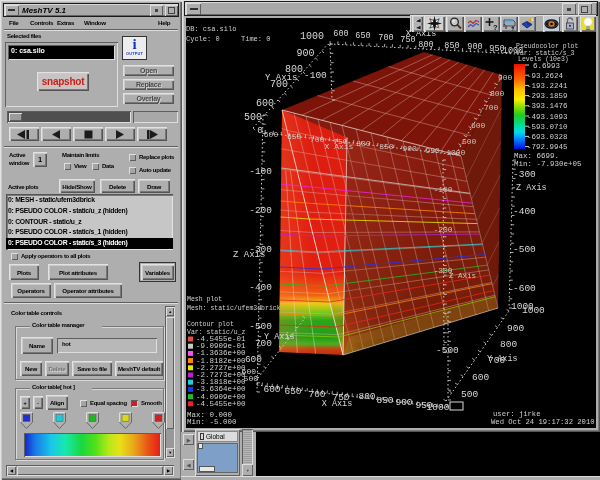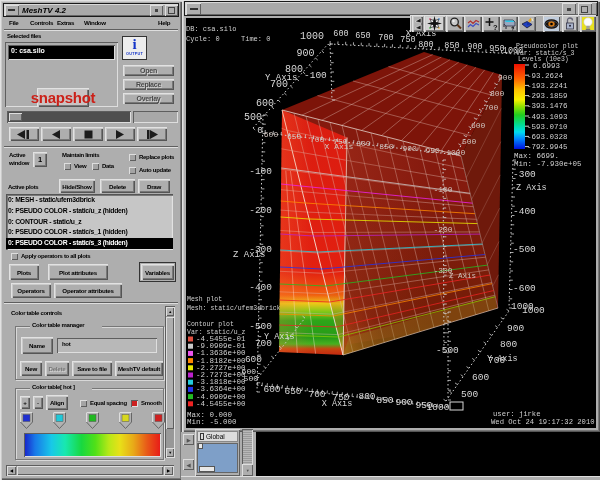--- a/index.html
+++ b/index.html
@@ -10,36 +10,36 @@
 .btn{background:#aeaeae;color:#000;font-weight:bold;font-size:6.2px;letter-spacing:-0.25px;display:flex;align-items:center;justify-content:center;white-space:nowrap;}
 .lbl{font-weight:bold;font-size:6px;letter-spacing:-0.3px;color:#000;white-space:nowrap;}
 .cb{width:7px;height:7px;background:#a4a4a4;}
 .groove{box-shadow:inset 0 1px 0 #5e5e5e, inset 0 2px 0 #dedede;height:3px;background:#aeaeae;}
 </style></head>
 <body>
 <div class="ab out2" style="left:0px;top:0px;width:182px;height:480px;background:#aeaeae;"></div>
 <div class="ab " style="left:3px;top:3px;width:176px;height:14px;background:#a9a9a9;border:1px solid #1a1a1a;box-shadow:inset 1px 1px 0 #d8d8d8, inset -1px -1px 0 #666;"></div>
 <div class="ab out" style="left:5px;top:5px;width:14px;height:11px;background:#aeaeae;"></div>
 <div class="ab " style="left:8px;top:9px;width:7px;height:2px;background:#333;"></div>
-<div class="ab " style="left:22px;top:6px;width:120px;height:11px;font-style:italic;font-weight:bold;font-size:8px;color:#000;">MeshTV 4.2</div>
+<div class="ab " style="left:22px;top:6px;width:120px;height:11px;font-style:italic;font-weight:bold;font-size:8px;color:#000;">MeshTV 5.1</div>
 <div class="ab out" style="left:150px;top:5px;width:13px;height:11px;background:#aeaeae;"></div>
 <div class="ab " style="left:155px;top:9px;width:3px;height:3px;background:#444;"></div>
 <div class="ab out" style="left:165px;top:5px;width:13px;height:11px;background:#aeaeae;"></div>
 <div class="ab " style="left:168px;top:7px;width:7px;height:7px;border:1px solid #444;"></div>
 <div class="ab lbl" style="left:9px;top:19px;width:40px;height:9px;font-size:6.2px;">File</div>
 <div class="ab lbl" style="left:30px;top:19px;width:40px;height:9px;font-size:6.2px;">Controls</div>
 <div class="ab lbl" style="left:57px;top:19px;width:40px;height:9px;font-size:6.2px;">Extras</div>
 <div class="ab lbl" style="left:84px;top:19px;width:40px;height:9px;font-size:6.2px;">Window</div>
 <div class="ab lbl" style="left:158px;top:19px;width:40px;height:9px;font-size:6.2px;">Help</div>
 <div class="ab groove" style="left:4px;top:29px;width:174px;height:3px;"></div>
 <div class="ab lbl" style="left:7px;top:33px;width:80px;height:8px;">Selected files</div>
 <div class="ab in" style="left:5px;top:42px;width:113px;height:65px;background:#aeaeae;"></div>
 <div class="ab in" style="left:8px;top:45px;width:107px;height:15px;background:#000;"></div>
 <div class="ab " style="left:11px;top:47px;width:100px;height:9px;color:#fff;font-size:7px;font-weight:bold;">0: csa.silo</div>
-<div class="ab out2 btn" style="left:37px;top:88px;width:52px;height:19px;background:#cac3c3;color:#cc2018;font-size:15px;">snapshot</div>
+<div class="ab out2 btn" style="left:37px;top:72px;width:52px;height:19px;background:#cac3c3;color:#cc2018;font-size:10px;">snapshot</div>
 <div class="ab " style="left:122px;top:36px;width:25px;height:24px;background:#ededed;border:1px solid #333;"></div>
 <div class="ab " style="left:122px;top:36px;width:25px;height:24px;display:flex;flex-direction:column;align-items:center;">
     <div style="color:#1535c8;font-weight:bold;font-size:15px;font-family:'Liberation Serif',serif;line-height:16px;">i</div>
     <div style="color:#1535c8;font-size:3.8px;font-weight:bold;letter-spacing:0.2px;">OUTPUT</div>
   </div>
 <div class="ab out2 btn" style="left:123px;top:65px;width:51px;height:11px;color:#4a4a4a;text-shadow:1px 1px 0 #d2d2d2;font-size:7px;">Open</div>
 <div class="ab out2 btn" style="left:123px;top:79px;width:51px;height:11px;color:#4a4a4a;text-shadow:1px 1px 0 #d2d2d2;font-size:7px;">Replace</div>
 <div class="ab out2 btn" style="left:123px;top:93px;width:51px;height:11px;color:#4a4a4a;text-shadow:1px 1px 0 #d2d2d2;font-size:7px;">Overlay</div>
 <div class="ab in" style="left:7px;top:111px;width:124px;height:12px;background:#4f4f4f;"></div>
 <div class="ab out" style="left:9px;top:113px;width:13px;height:8px;background:#9c9c9c;"></div>

